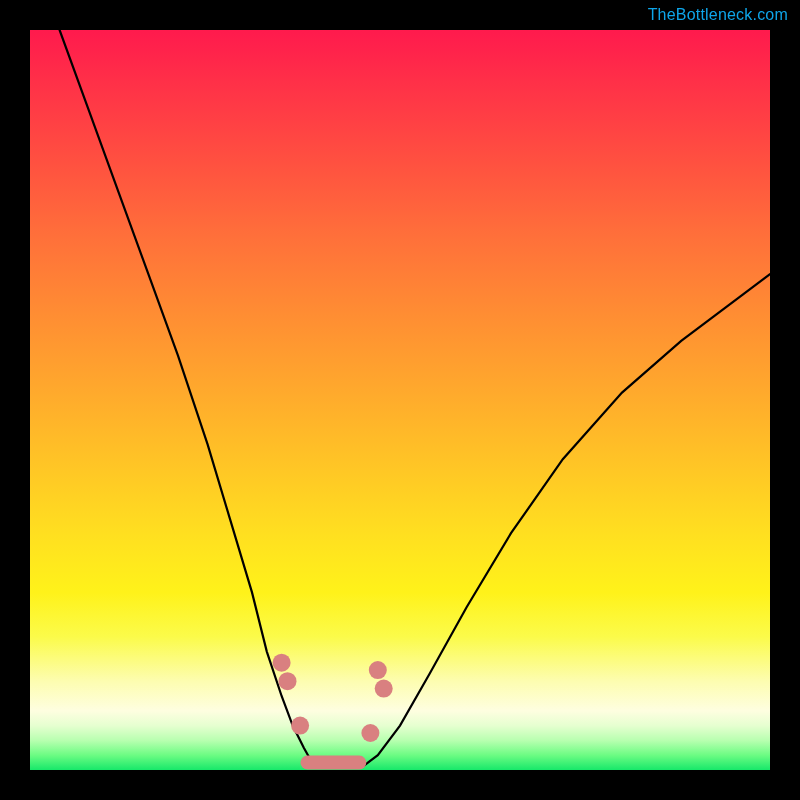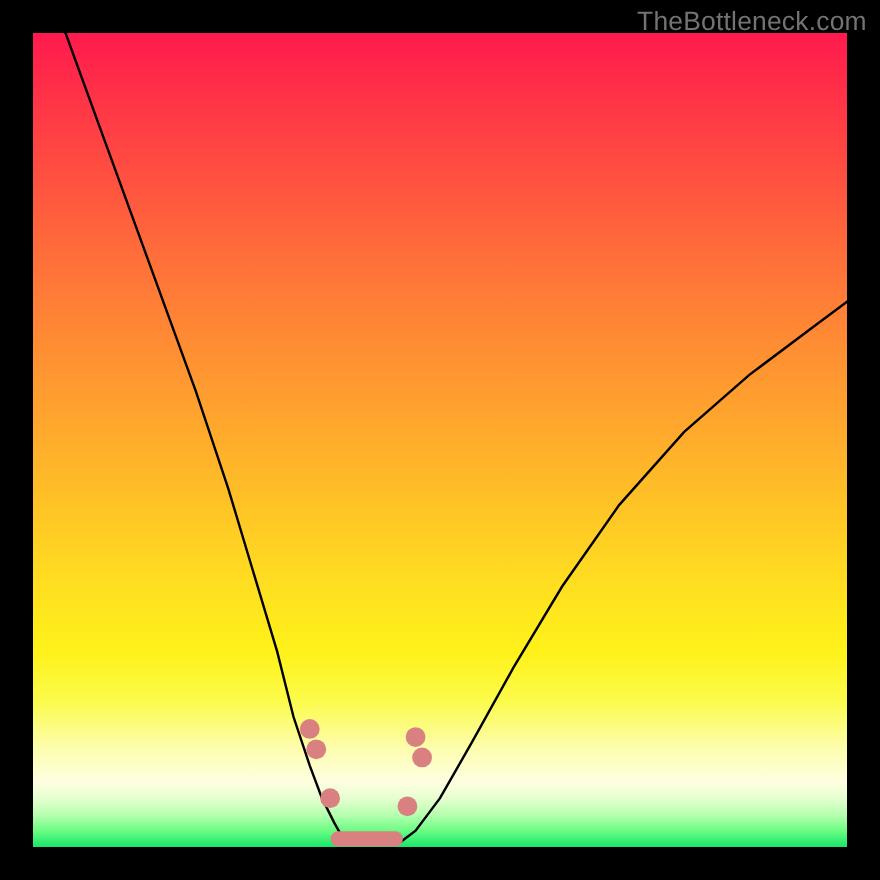--- a/index.html
+++ b/index.html
@@ -33,22 +33,22 @@
       #e6ffd0 94%,
       #b8ffb0 96%,
       #6cfc83 98%,
       #17e86a 100%
     );
   }
   .watermark {
     position: absolute;
     top: 6px;
     right: 12px;
-    color: #737373;
-    font-size: 24px;
+    color: #0ea5e9;
+    font-size: 16px;
     font-weight: 500;
     letter-spacing: 0.2px;
     z-index: 20;
   }
   svg.curves {
     position: absolute;
     left: 0; top: 0;
     width: 740px;
     height: 740px;
     z-index: 5;

